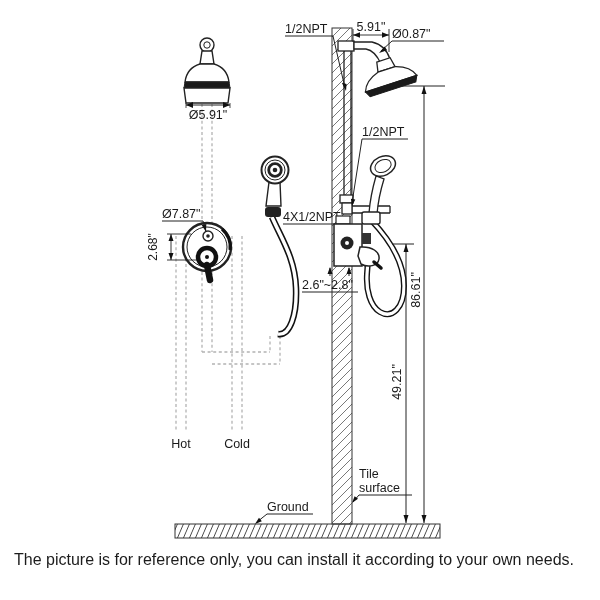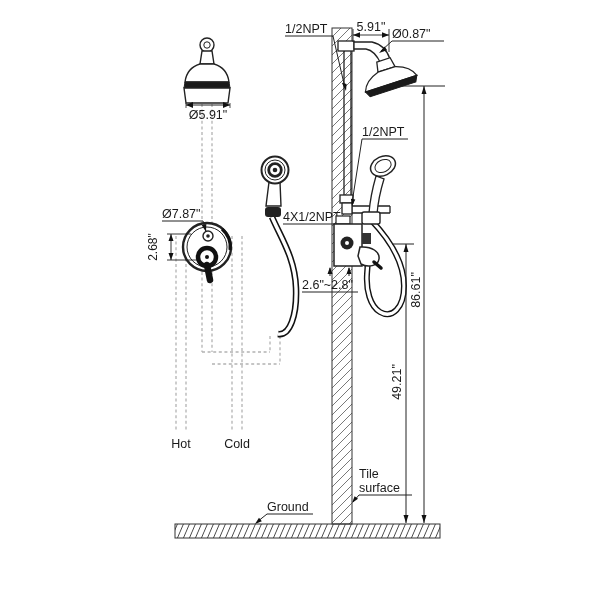--- a/index.html
+++ b/index.html
@@ -199,13 +199,14 @@
     </g>
 
     <g>
       <text class="lbl" x="267" y="511">Ground</text>
       <path d="M313,514 L267,514 L257,522" stroke="#222" stroke-width="1" fill="none"></path>
       <polygon points="255,524 259,517.8 261.8,521.2" fill="#111"></polygon>
     </g>
   </svg>
   </div>
 
+  <div class="caption">The picture is for reference only, you can install it according to your own needs.</div>
 </div>
 
 </body></html>

